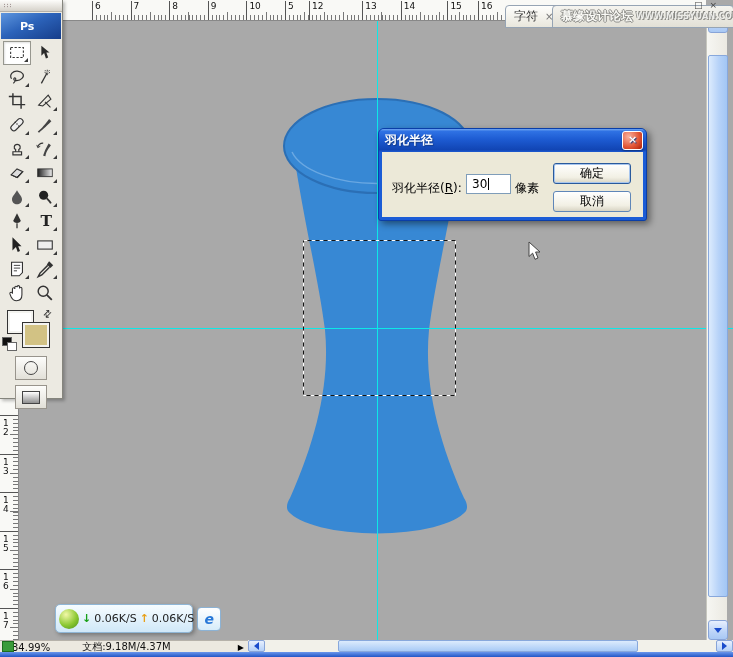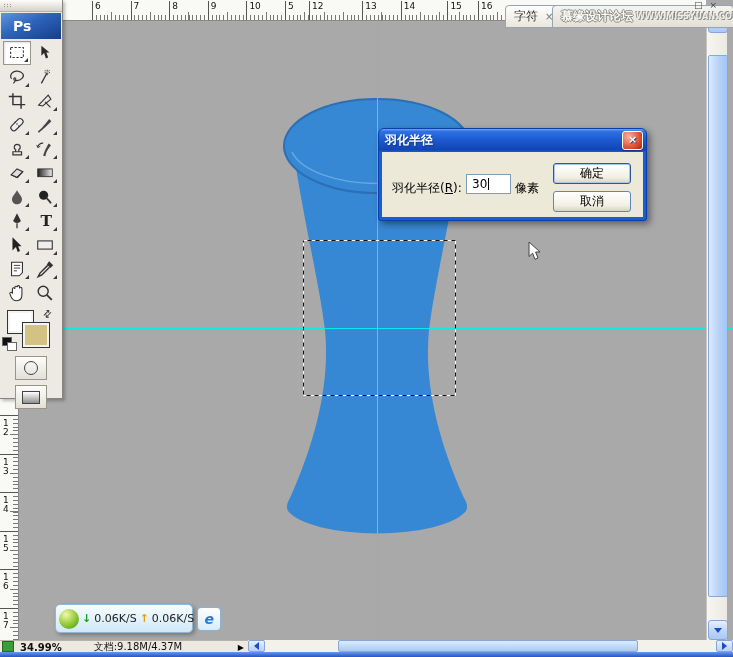--- a/index.html
+++ b/index.html
@@ -32,21 +32,21 @@
   #overlay{position:absolute;left:0;top:0;z-index:2;pointer-events:none;}
   
   .toolbar{position:absolute;left:0;top:0;width:62px;height:398px;z-index:5;
     background:#eceae2;border-right:1px solid #85857d;border-bottom:1px solid #85857d;
     box-shadow:2px 2px 3px rgba(0,0,0,.25);}
   .tb-header{height:11px;background:linear-gradient(#fdfdfb,#d6d2ca);border-bottom:1px solid #b5b1a9;
     display:flex;align-items:center;padding-left:3px;}
   .grip{width:10px;height:5px;background-image:radial-gradient(circle,#877 36%,transparent 40%);
     background-size:3px 2.5px;}
   .ps-logo{margin:1px;height:26px;background:linear-gradient(155deg,#5e96de 0%,#2c63ba 45%,#163d8a 100%);
-    color:#fff;font-weight:bold;font-size:14px;display:flex;align-items:center;padding-left:12px;}
+    color:#fff;font-weight:bold;font-size:11px;display:flex;align-items:center;padding-left:19px;}
   .tool-grid{display:grid;grid-template-columns:28px 28px;justify-content:center;margin-top:2px;}
   .tool{position:relative;width:28px;height:24px;display:flex;align-items:center;justify-content:center;box-sizing:border-box;}
   .tool.selected{background:#fff;border:1px solid #97978f;box-shadow:inset 1px 1px 2px rgba(0,0,0,.12);}
   .tool.flyout::after{content:'';position:absolute;right:2px;bottom:2px;
     border-left:4px solid transparent;border-bottom:4px solid #3a3a3a;}
   .colors{position:relative;height:42px;margin-top:4px;}
   .swatch{position:absolute;border:1px solid #333;box-shadow:inset 0 0 0 2px #f4f4f0;}
   .fg{left:7px;top:1px;width:25px;height:22px;}
   .bg{left:22px;top:13px;width:26px;height:24px;}
   .swap{position:absolute;left:43px;top:-1px;font-size:10px;color:#333;transform:rotate(-45deg);}
@@ -107,21 +107,21 @@
     background:linear-gradient(90deg,#dcebfd,#b6d2f8 55%,#a2c6f4);}
   .hscroll{position:absolute;left:248px;top:640px;width:485px;height:12px;z-index:4;background:#f2f1ea;}
   .hbtn{position:absolute;top:0;width:17px;height:12px;border:1px solid #88a4d8;border-radius:2px;box-sizing:border-box;
     background:linear-gradient(#e8f0fe,#b4d0f8);display:flex;align-items:center;justify-content:center;}
   .hthumb{position:absolute;left:90px;top:0;width:300px;height:12px;box-sizing:border-box;
     border:1px solid #88a8dc;border-radius:2px;background:linear-gradient(#dcebfd,#a8caf6);}
   
   .statusbar{position:absolute;left:0;top:640px;width:248px;height:12px;z-index:4;
     background:#ece9e0;border-top:1px solid #b6b2aa;font-size:10px;color:#111;
     display:flex;align-items:center;}
-  .zoom-level{margin-left:20px;font-weight:bold;}
+  .zoom-level{margin-left:12px;}
   .doc-info{margin-left:32px;}
   .expand{margin-left:auto;margin-right:4px;font-size:8px;color:#000;}
   .bottom-strip{position:absolute;left:0;top:652px;width:733px;height:5px;z-index:8;
     background:linear-gradient(#6a96ec,#2256c6);}
   
   .speed-widget{position:absolute;left:55px;top:604px;width:138px;height:29px;z-index:7;
     background:linear-gradient(#f6fcff,#d0e8f8);border:1px solid #8fb6d6;border-radius:5px;
     box-shadow:2px 2px 4px rgba(0,0,0,.3);display:flex;align-items:center;gap:3px;padding:0 3px;
     font-size:11px;color:#222;box-sizing:border-box;}
   .orb{width:20px;height:20px;border-radius:50%;flex:none;

